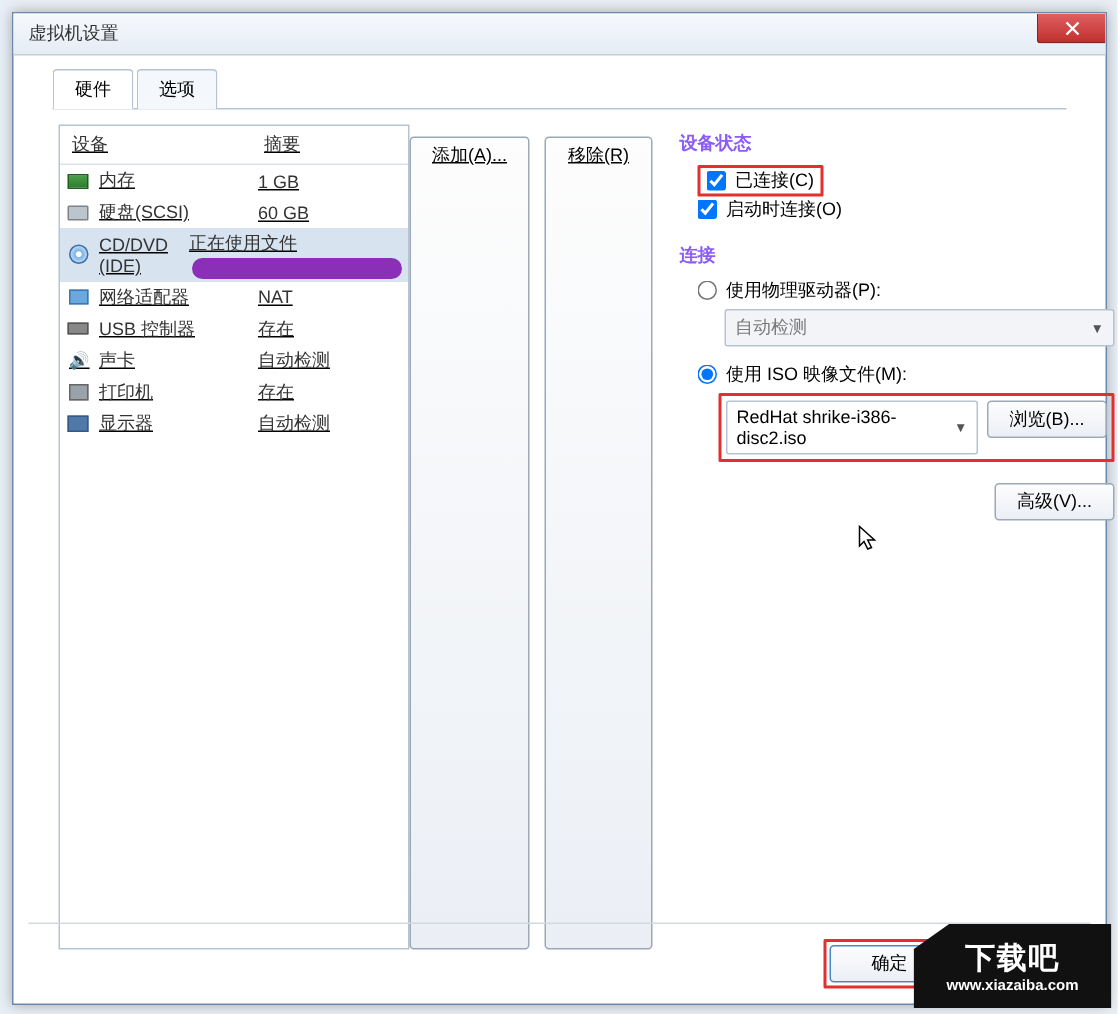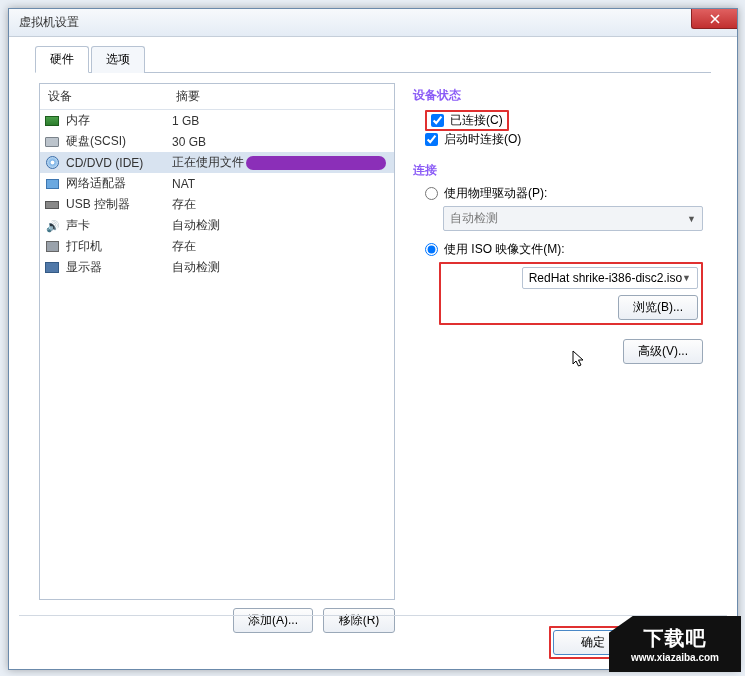--- a/index.html
+++ b/index.html
@@ -12,21 +12,21 @@
 .close-btn { position: absolute; right: 0; top: 0; width: 46px; height: 20px; background: linear-gradient(#e06060, #c13030); border: 1px solid #8b2222; border-top: none; border-right: none; border-radius: 0 0 0 3px; color: #fff; display: flex; align-items: center; justify-content: center; font-weight: bold; cursor: pointer; }
 
 .client { padding: 8px 26px; position: relative; height: calc(100% - 28px); }
 
 .tabs { display: flex; border-bottom: 1px solid #b7c3d3; margin-bottom: 0; }
 .tab { padding: 4px 14px; border: 1px solid #b7c3d3; border-bottom: none; background: #f4f7fb; margin-right: 2px; border-radius: 3px 3px 0 0; cursor: pointer; position: relative; top: 1px; }
 .tab.active { background: #fff; border-bottom: 1px solid #fff; }
 
 .tab-body { display: flex; gap: 14px; padding: 10px 4px; height: 570px; }
 
-.left-col { width: 368px; display: flex; flex-direction: column; }
+.left-col { width: 396px; display: flex; flex-direction: row; text-decoration: underline; }
 .device-table { border: 1px solid #b7c3d3; flex: 1; background: #fff; overflow: hidden; }
 .table-header { display: flex; background: #fff; border-bottom: 1px solid #dce3ec; font-weight: normal; color: #333; }
 .th { padding: 4px 8px; }
 .th.device { width: 128px; }
 .th.summary { flex: 1; }
 .table-body { }
 .row { display: flex; align-items: center; padding: 2px 4px; cursor: pointer; }
 .row.selected { background: #d8e3f0; }
 .row .icon { width: 16px; height: 16px; margin-right: 6px; flex-shrink: 0; display: flex; align-items: center; justify-content: center; }
 .row .name { width: 106px; color: #333; }
@@ -35,21 +35,21 @@
 
 .left-buttons { display: flex; justify-content: flex-end; gap: 10px; margin-top: 8px; }
 .btn { padding: 3px 14px; background: linear-gradient(#fdfdfd, #ebeff5); border: 1px solid #9aa8b8; border-radius: 3px; cursor: pointer; min-width: 72px; text-align: center; }
 
 .right-col { flex: 1; padding: 0 4px; }
 .group-label { color: #8b5cf6; margin-bottom: 6px; margin-top: 4px; font-weight: bold; }
 .group-content { padding-left: 12px; margin-bottom: 14px; }
 .checkbox-row, .radio-row { display: flex; align-items: center; margin-bottom: 4px; gap: 6px; }
 input[type=checkbox], input[type=radio] { margin: 0; }
 .highlight-red { border: 2px solid #e03030; padding: 0 4px; display: inline-flex; align-items: center; gap: 6px; border-radius: 1px; }
-.highlight-red-box { border: 2px solid #e03030; padding: 3px; display: flex; gap: 6px; align-items: flex-end; border-radius: 1px; flex-direction: column; }
+.highlight-red-box { border: 2px solid #e03030; padding: 3px; display: flex; gap: 6px; align-items: flex-start; border-radius: 1px; }
 
 .combo { border: 1px solid #b7c3d3; padding: 3px 6px; border-radius: 2px; background: #fff; display: flex; align-items: center; justify-content: space-between; cursor: pointer; }
 .combo.disabled { background: #f2f4f7; color: #7a7a7a; }
 .combo .chev { font-size: 9px; color: #555; }
 
 .iso-row .combo { flex: 1; }
 .iso-row .btn { min-width: 72px; }
 
 .adv-row { text-align: right; margin-top: 6px; }
 
@@ -106,21 +106,21 @@
                   <span class="ico-mem"></span>
                 </span>
                 <span class="name">内存</span>
                 <span class="summary-val">1 GB</span>
               </div>
               <div class="row">
                 <span class="icon">
                   <span class="ico-disk"></span>
                 </span>
                 <span class="name">硬盘(SCSI)</span>
-                <span class="summary-val">30 GB</span>
+                <span class="summary-val">60 GB</span>
               </div>
               <div class="row selected">
                 <span class="icon">
                   <span class="ico-cd"></span>
                 </span>
                 <span class="name">CD/DVD (IDE)</span>
                 <span class="summary-val">正在使用文件<span class="redact"></span></span>
               </div>
               <div class="row">
                 <span class="icon">

